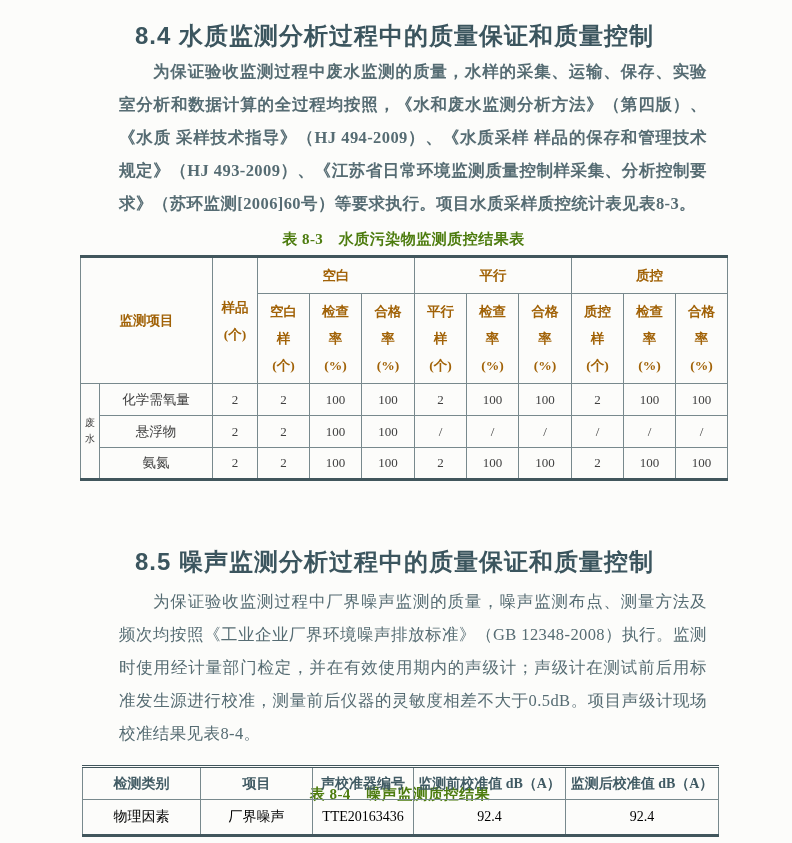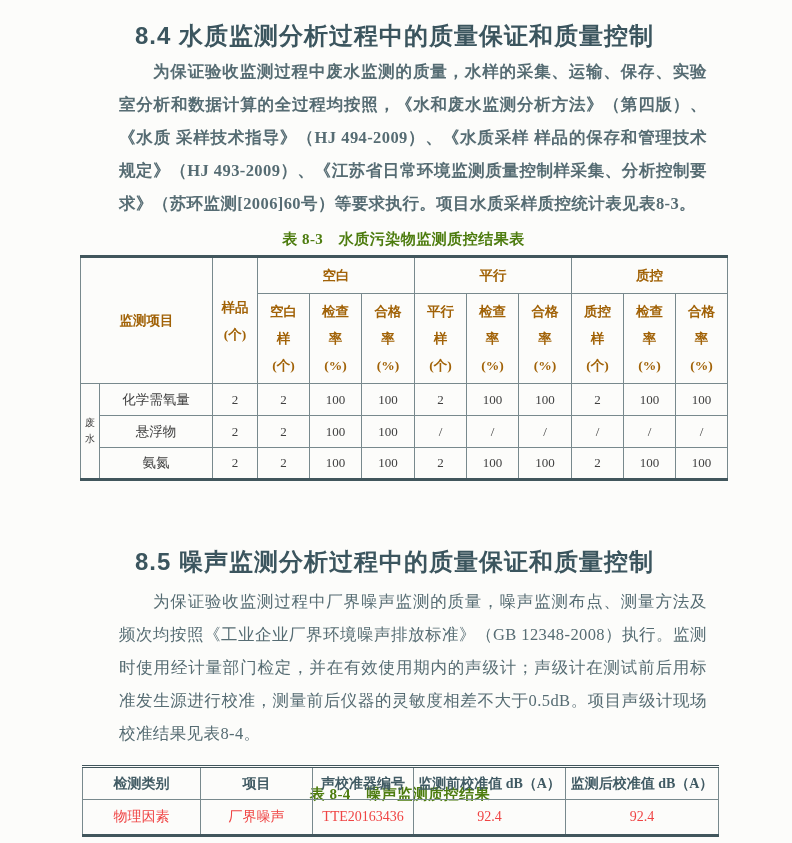--- a/index.html
+++ b/index.html
@@ -84,21 +84,21 @@
   #t84 {
     left:82px; top:765px; width:636px;
     font-size:14px;
     color:#4c646c;
     border-top:3px double #41565c;
     border-bottom:3px solid #41565c;
   }
   #t84 thead tr { height:33px; }
   #t84 thead th { font-weight:bold; color:#405a63; }
   #t84 tbody tr { height:36px; }
-  #t84 tbody td { color:#ef4444; }
+  #t84 tbody td { color:#000000; }
 </style>
 </head>
 <body>
 
 <div class="page">
 
   <h2 id="h84" class="heading">8.4 水质监测分析过程中的质量保证和质量控制</h2>
 
   <p id="p84" class="para">为保证验收监测过程中废水监测的质量，水样的采集、运输、保存、实验室分析和数据计算的全过程均按照，《水和废水监测分析方法》（第四版）、《水质 采样技术指导》（HJ 494-2009）、《水质采样 样品的保存和管理技术规定》（HJ 493-2009）、《江苏省日常环境监测质量控制样采集、分析控制要求》（苏环监测[2006]60号）等要求执行。项目水质采样质控统计表见表8-3。</p>
 

